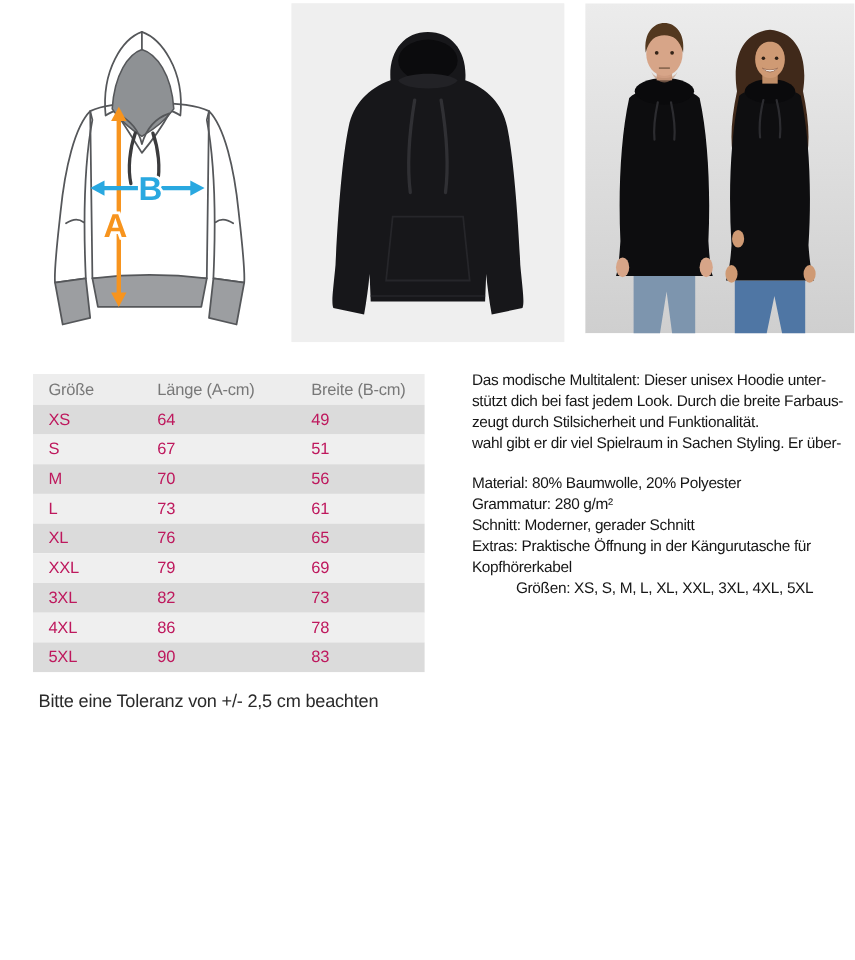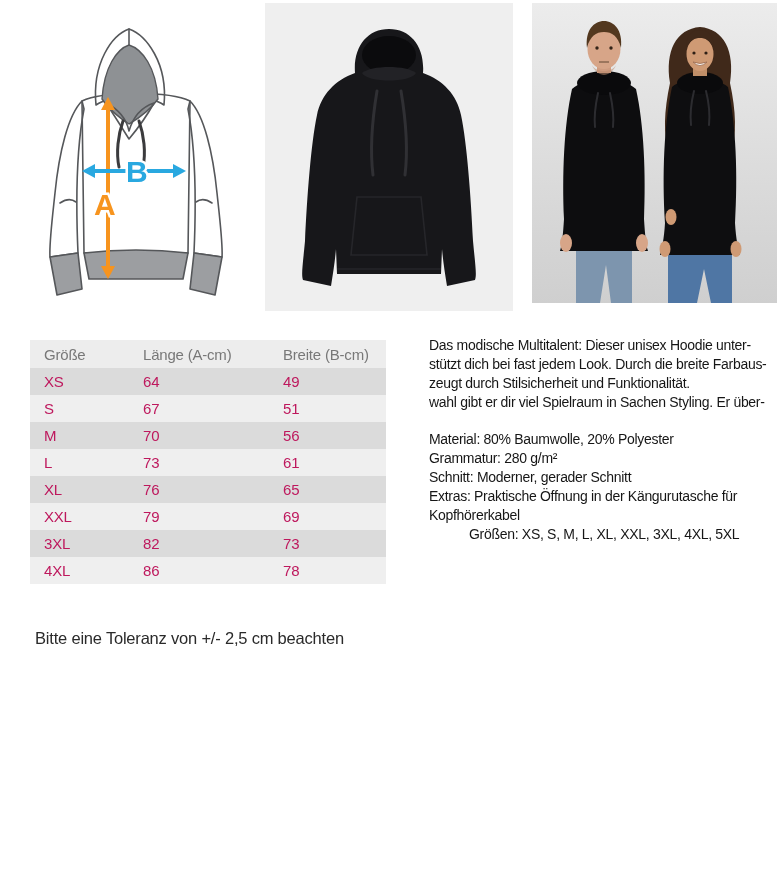--- a/index.html
+++ b/index.html
@@ -219,20 +219,25 @@
     <div>82</div>
     <div>73</div>
   </div>
 
   <div class="t-row">
     <div>4XL</div>
     <div>86</div>
     <div>78</div>
   </div>
 
+  <div class="t-row">
+    <div>5XL</div>
+    <div>90</div>
+    <div>83</div>
+  </div>
 </div>
 </div>
 
 <div class="panel description">
   <div class="intro-lines">
   <div class="line">Das modische Multitalent: Dieser unisex Hoodie unter-</div>
 
   <div class="line">stützt dich bei fast jedem Look. Durch die breite Farbaus-</div>
 
   <div class="line">zeugt durch Stilsicherheit und Funktionalität.</div>

